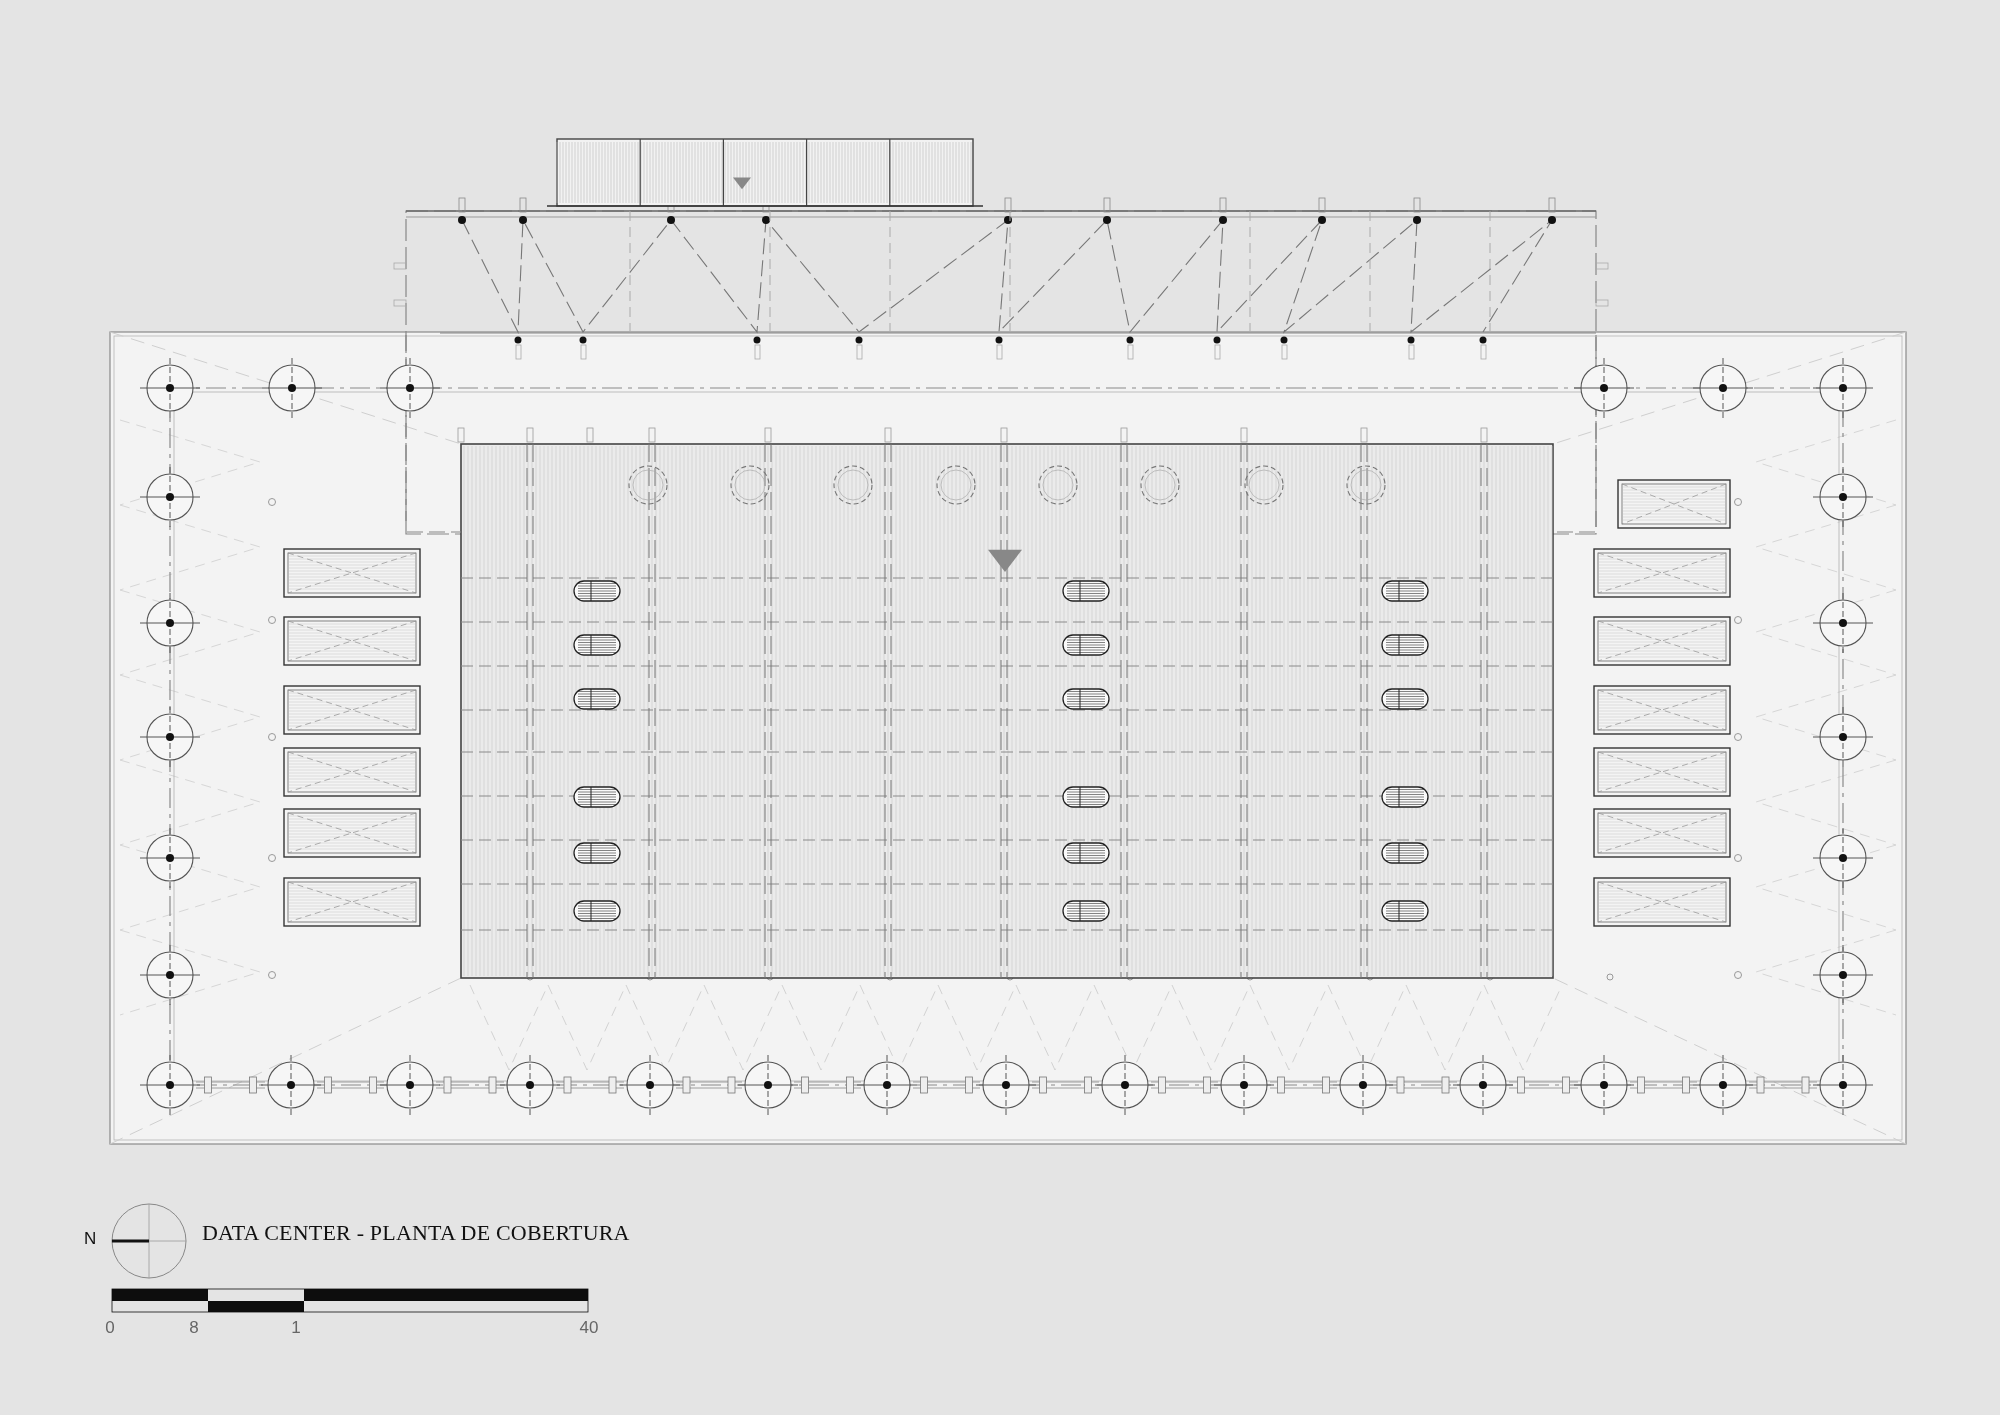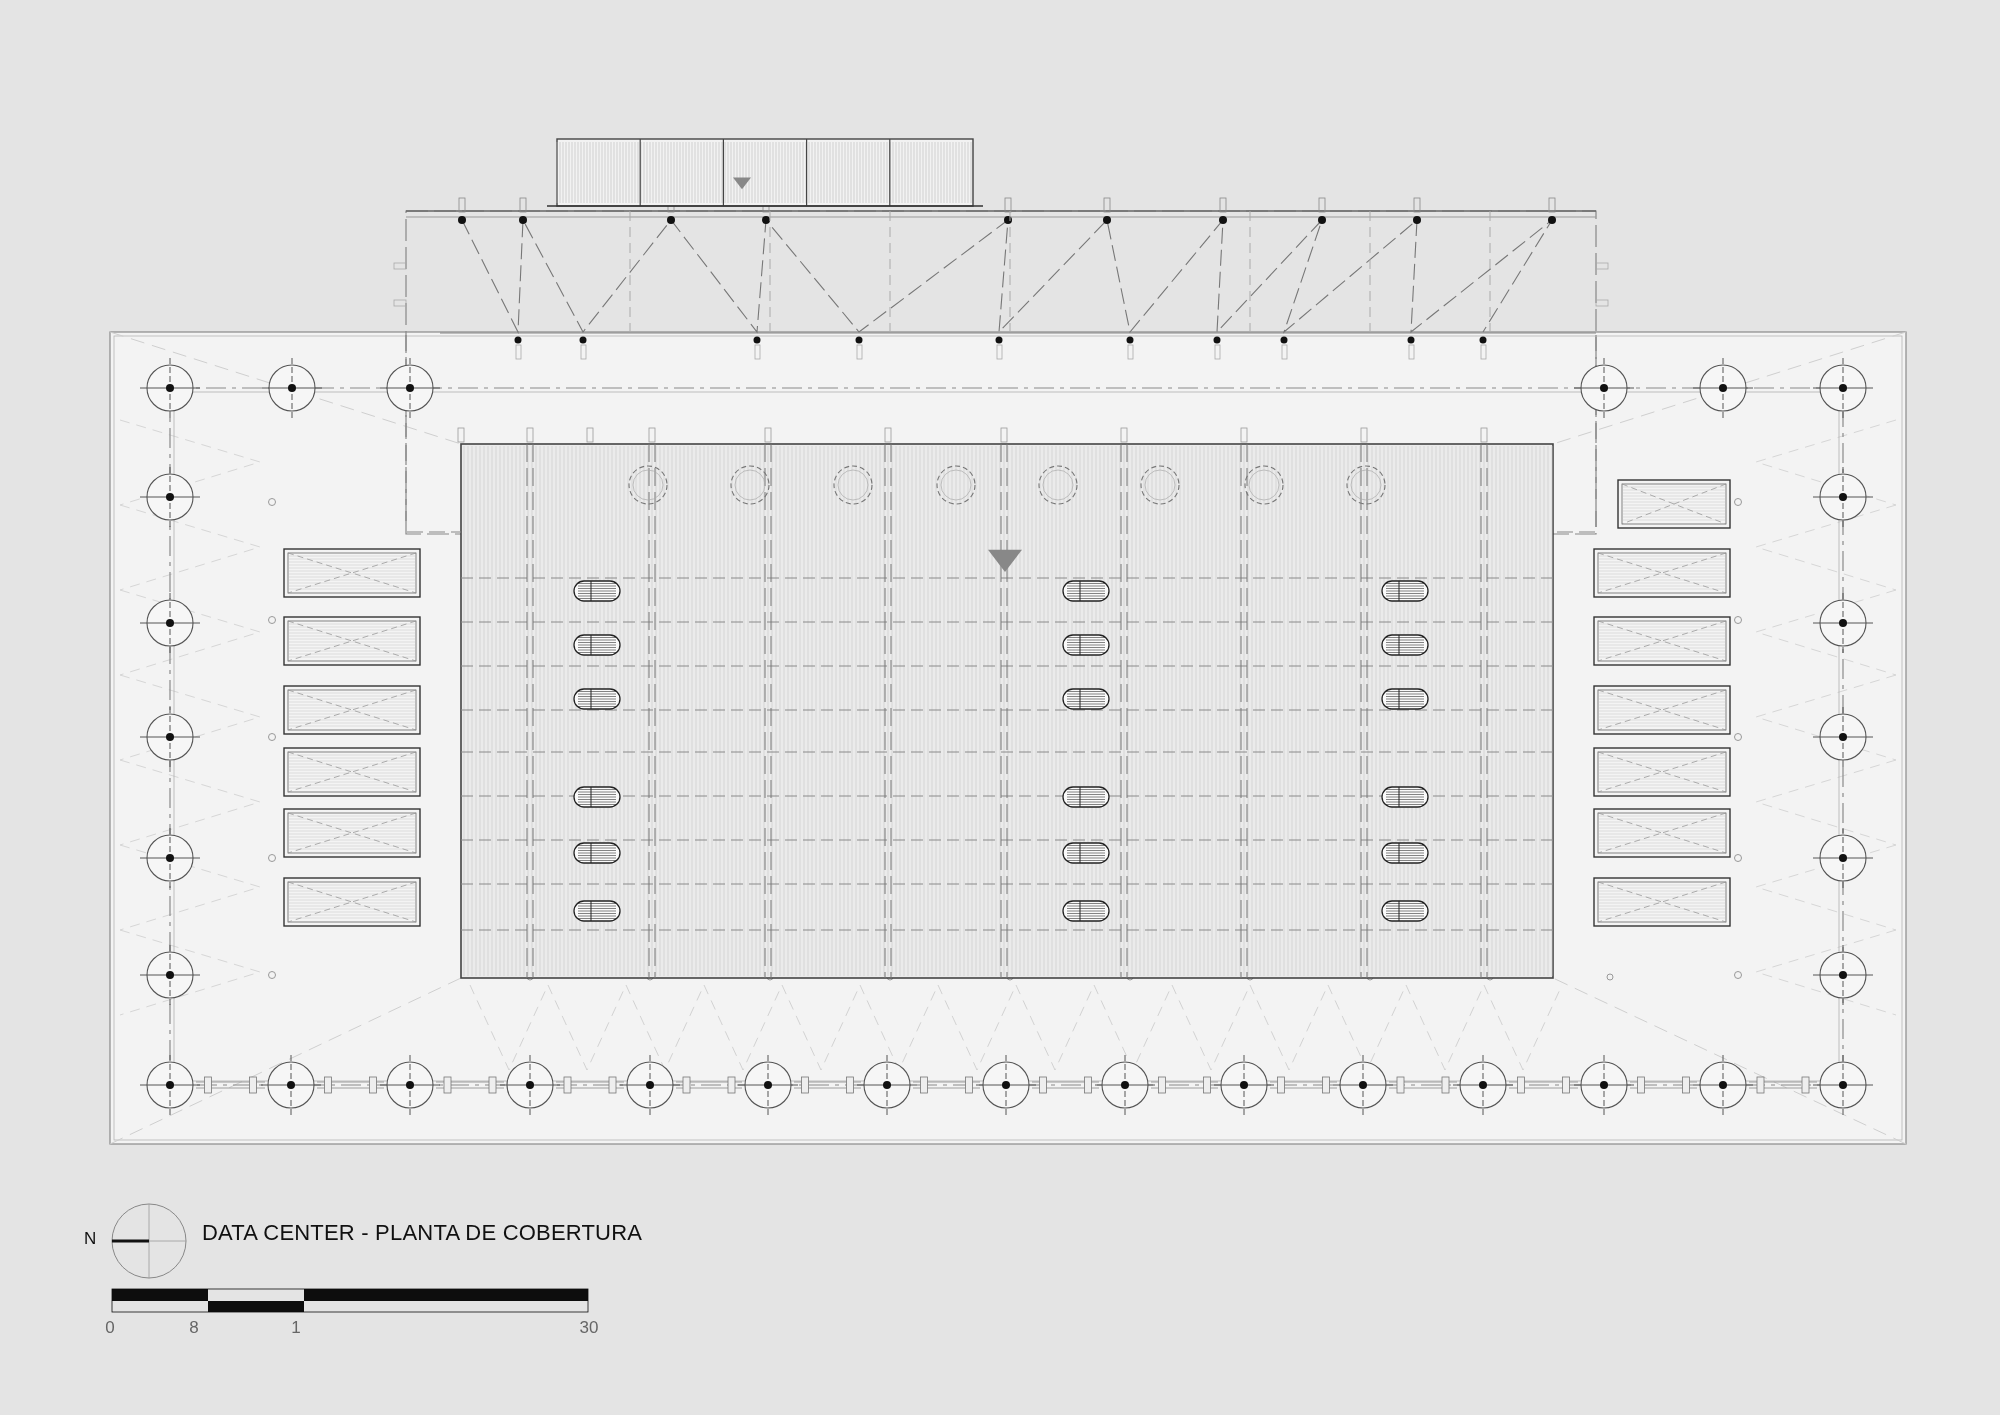--- a/index.html
+++ b/index.html
@@ -7,21 +7,21 @@
     width: 2000px; height: 1415px;
     background: #e4e4e4;
     overflow: hidden;
     font-family: "Liberation Sans", sans-serif;
     position: relative;
   }
   #plan { position: absolute; left: 0; top: 0; }
   .title {
     position: absolute; left: 202px; top: 1220px;
     font-size: 22px; color: #111; letter-spacing: 0.2px;
-    font-family: Liberation Sans, sans-serif;
+    font-family: Liberation Serif, serif;
     text-align: right;
   }
   .north-label {
     position: absolute; left: 84px; top: 1229px;
     font-size: 17px; color: #111;
     font-family: "Liberation Sans", sans-serif;
   }
   .scale-label {
     position: absolute; top: 1318px;
     font-size: 17px; color: #666;
@@ -1325,13 +1325,13 @@
       <rect x="304" y="1289" width="284" height="12" fill="#0d0d0d"></rect>
       <rect x="112" y="1289" width="476" height="23" fill="none" stroke="#0d0d0d" stroke-width="0.8"></rect>
     </g>
 </svg>
 
 <div class="north-label">N</div>
 <div class="title">DATA CENTER - PLANTA DE COBERTURA</div>
 <div class="scale-label" style="left:110px">0</div>
 <div class="scale-label" style="left:194px">8</div>
 <div class="scale-label" style="left:296px">1</div>
-<div class="scale-label" style="left:589px">30</div>
+<div class="scale-label" style="left:589px">40</div>
 
 </body></html>

